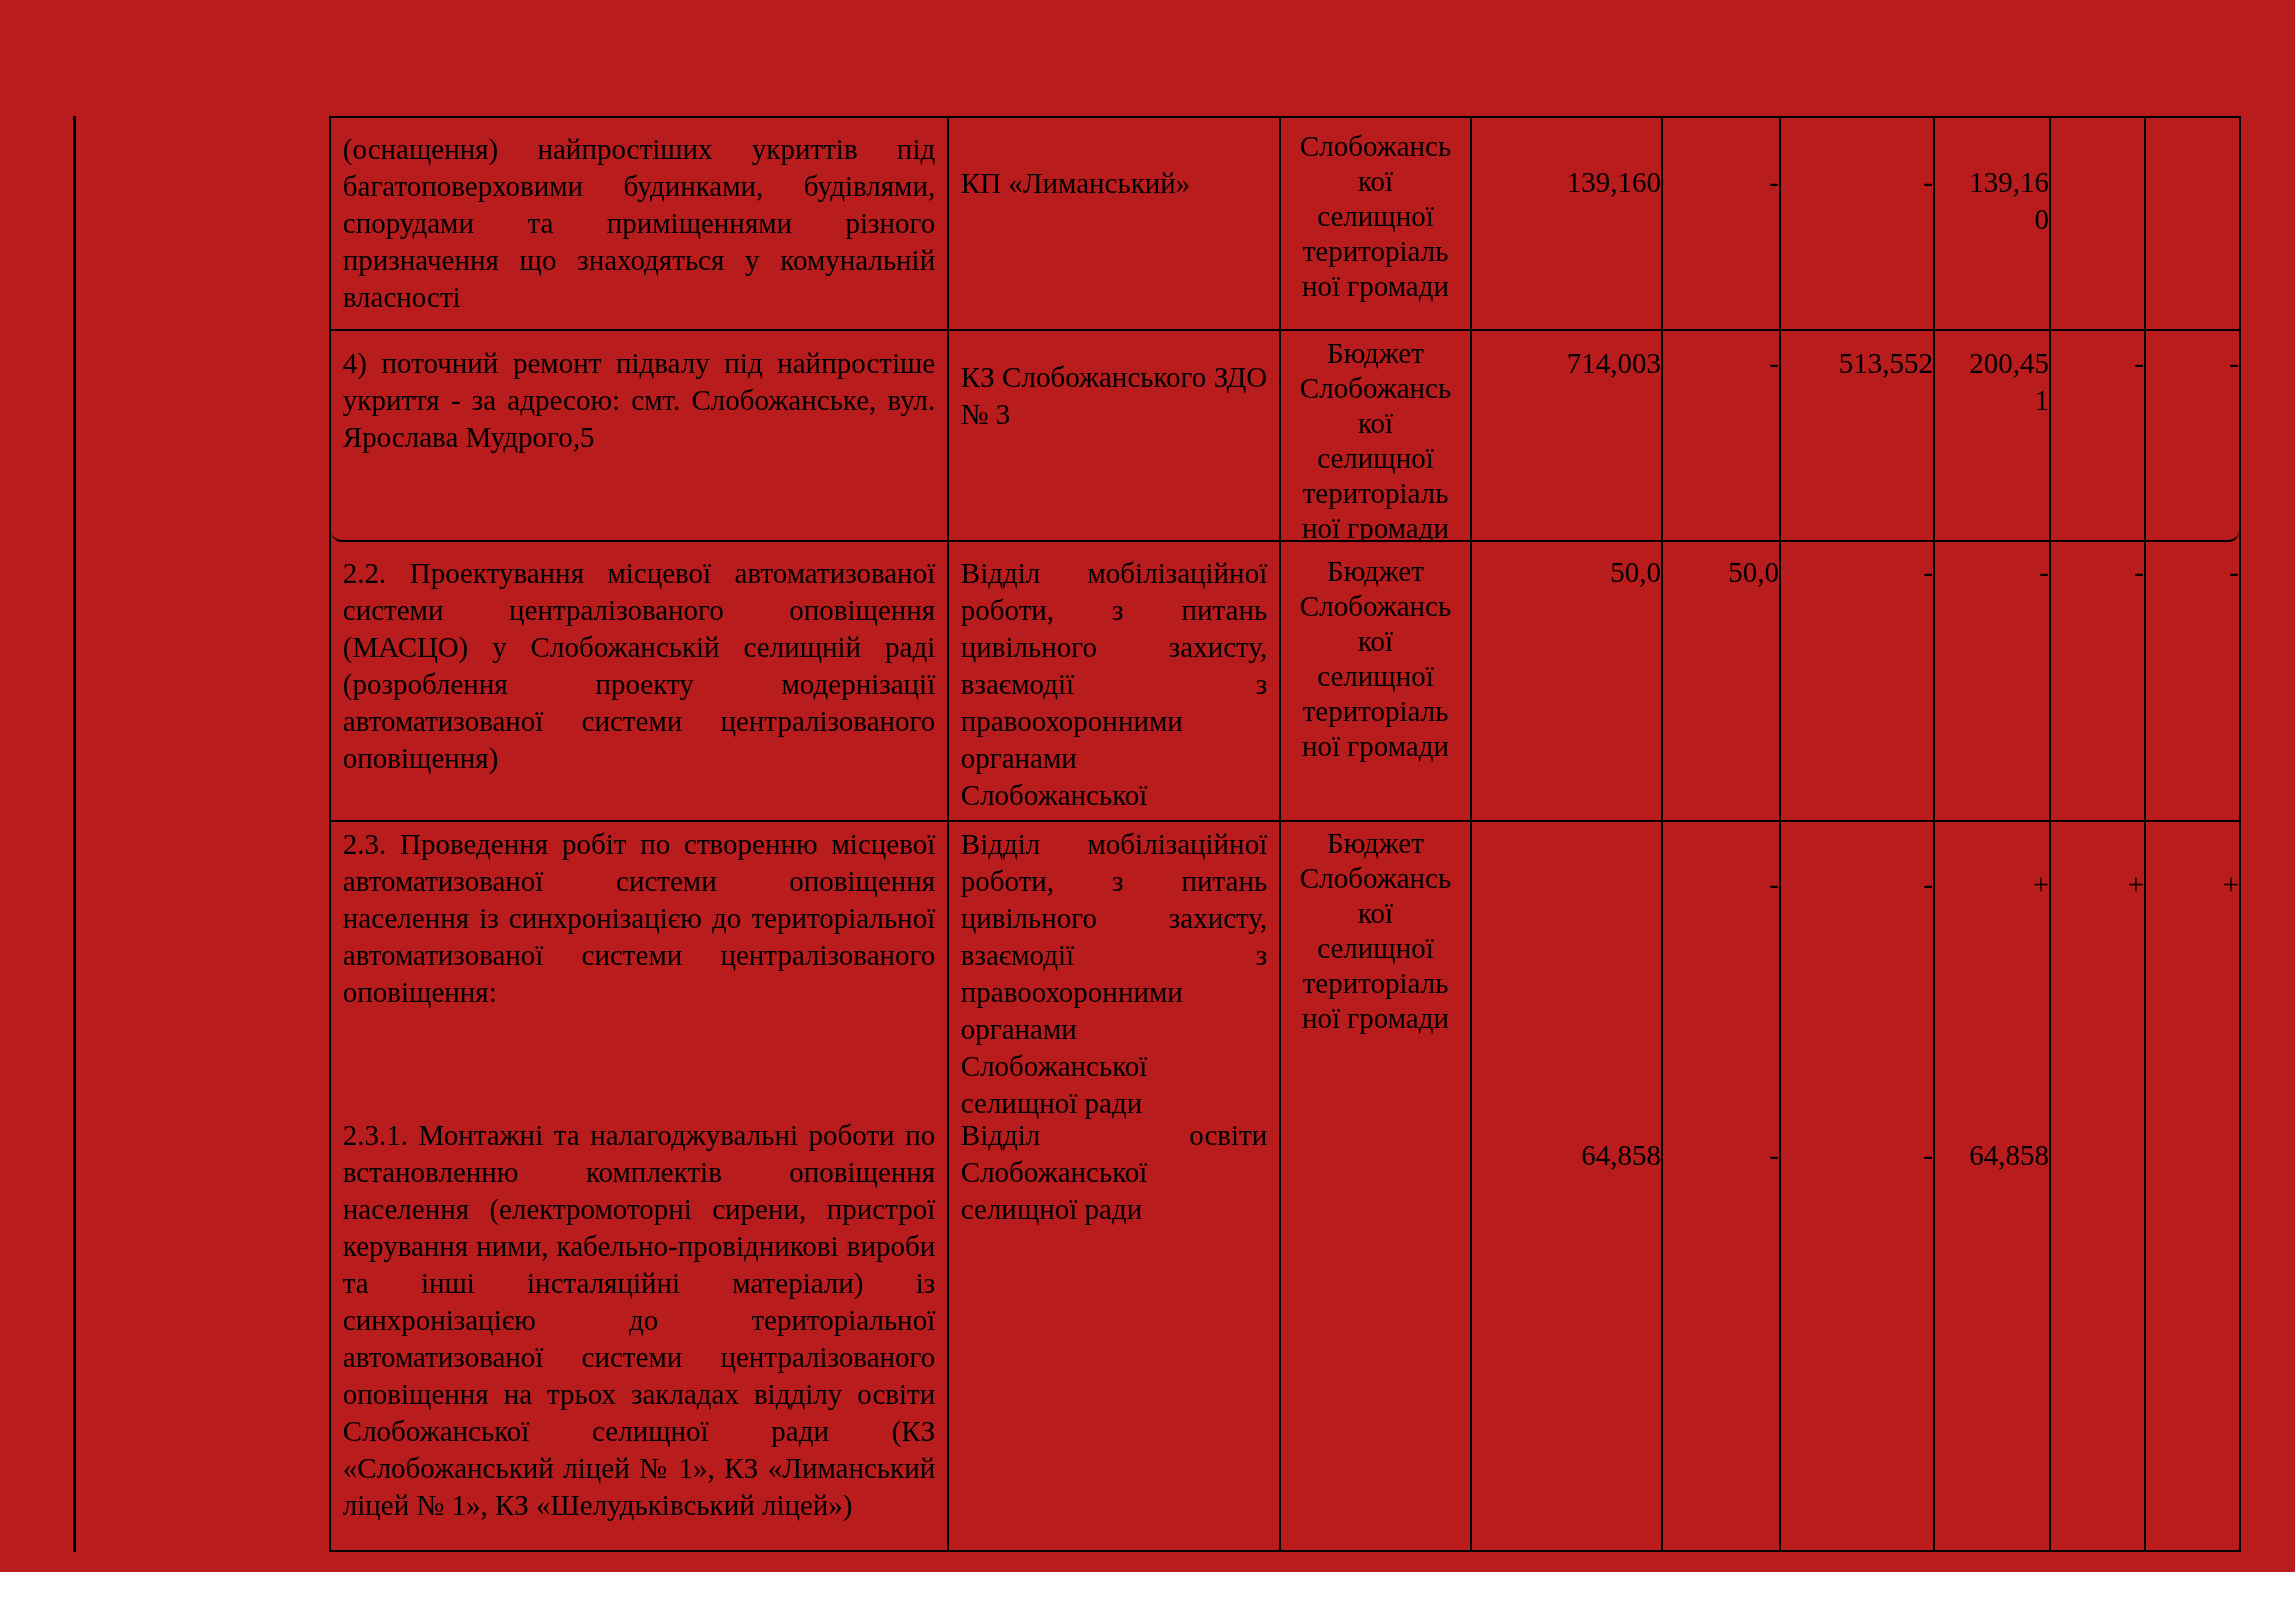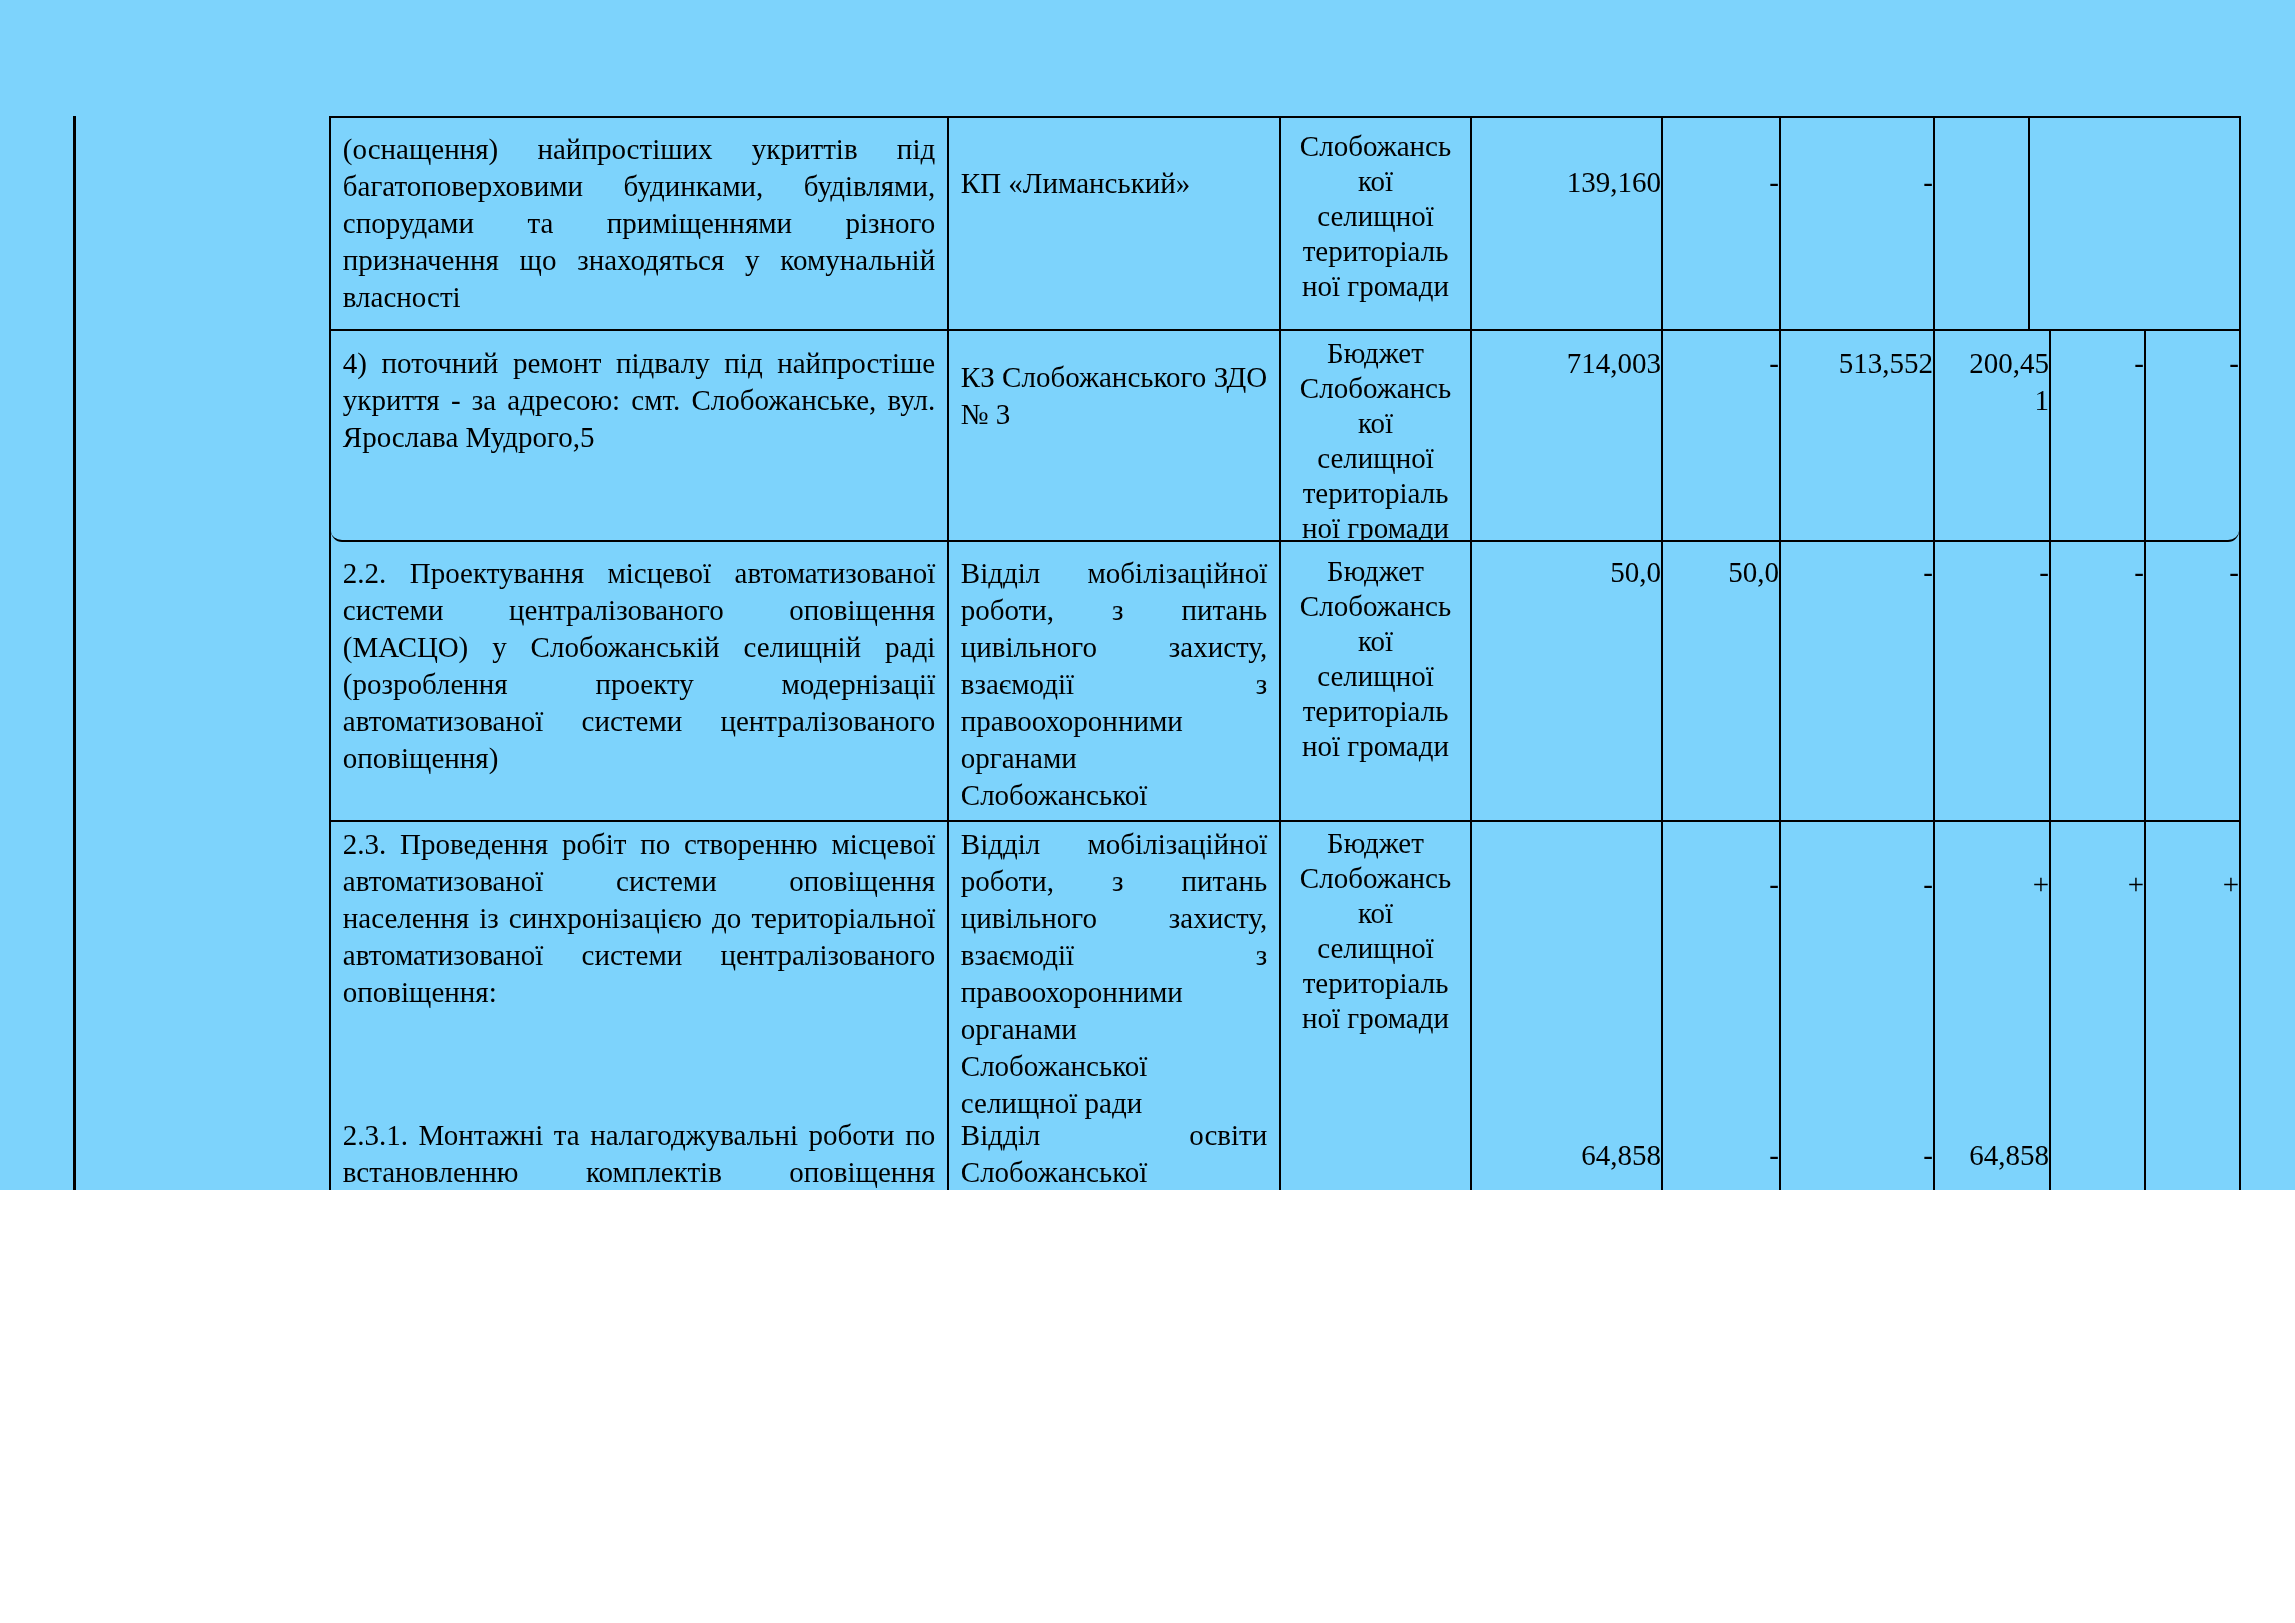--- a/index.html
+++ b/index.html
@@ -1,21 +1,21 @@
 <!DOCTYPE html>
 <html style="font-size:10.5px"><head>
 <meta charset="utf-8">
 <style>
   html,body{margin:0;padding:0;}
   body{
     width:2295px;height:1623px;background:#ffffff;
     font-family:"Liberation Serif","DejaVu Serif",serif;
     color:#000;
   }
-  .page{position:relative;width:2295px;height:1190px;background:#7dd3fc;overflow:hidden;}
+  .page{position:relative;width:2295px;height:1572px;background:#b91c1c;overflow:hidden;}
   .stray-line{position:absolute;left:73px;top:116px;width:2.6px;height:1436px;background:#000;}
   .tbl{
     position:absolute;left:329px;top:116px;width:1912px;height:1436px;
     border:2.6px solid #000;box-sizing:border-box;
     display:flex;flex-direction:column;
   }
   .row{display:flex;box-sizing:border-box;border-bottom:2.6px solid #000;}
   .rA{height:213px;}
   .rB{height:211px;border-radius:11px;}
   .rC{height:280px;}
@@ -79,20 +79,24 @@
       </div>
       <div class="cell co4">
         <div class="n pt70">139,160</div>
       </div>
       <div class="cell co5">
         <div class="n pt70">-</div>
       </div>
       <div class="cell co6">
         <div class="n pt70">-</div>
       </div>
+      <div class="cell co7">
+        <div class="n pt70">139,16
+0</div>
+      </div>
       <div class="cell co8">
         <div class="n pt70"></div>
       </div>
       <div class="cell co9">
         <div class="n pt70"></div>
       </div>
     </div>
 
     <div class="row rB">
       <div class="cell co1">

